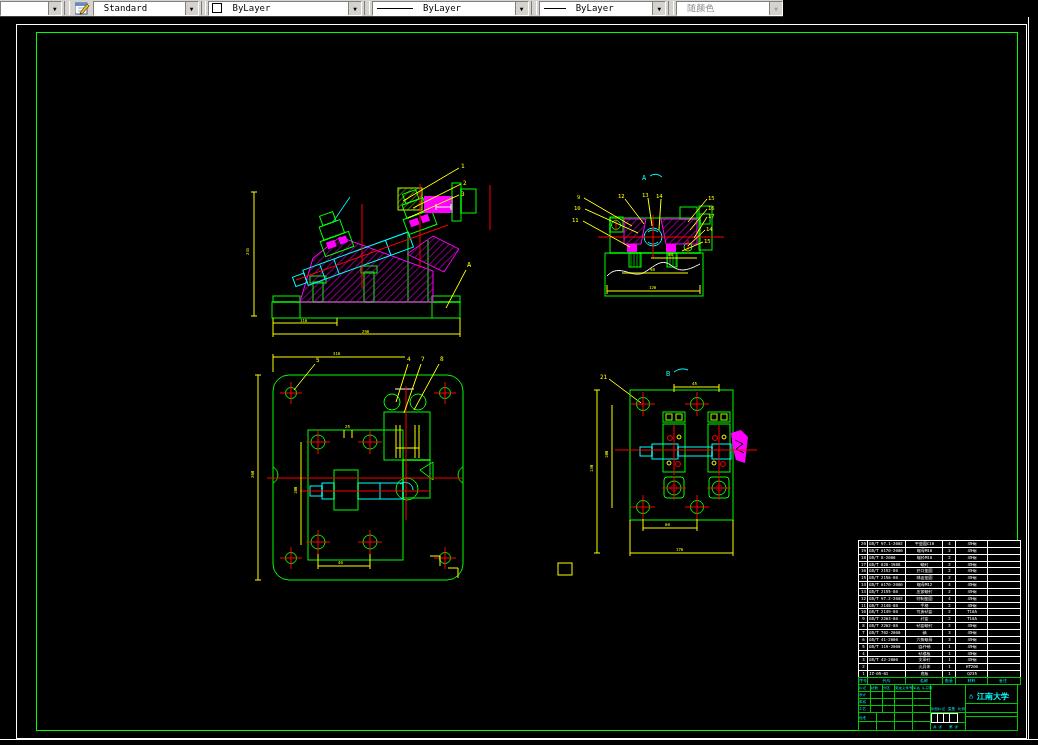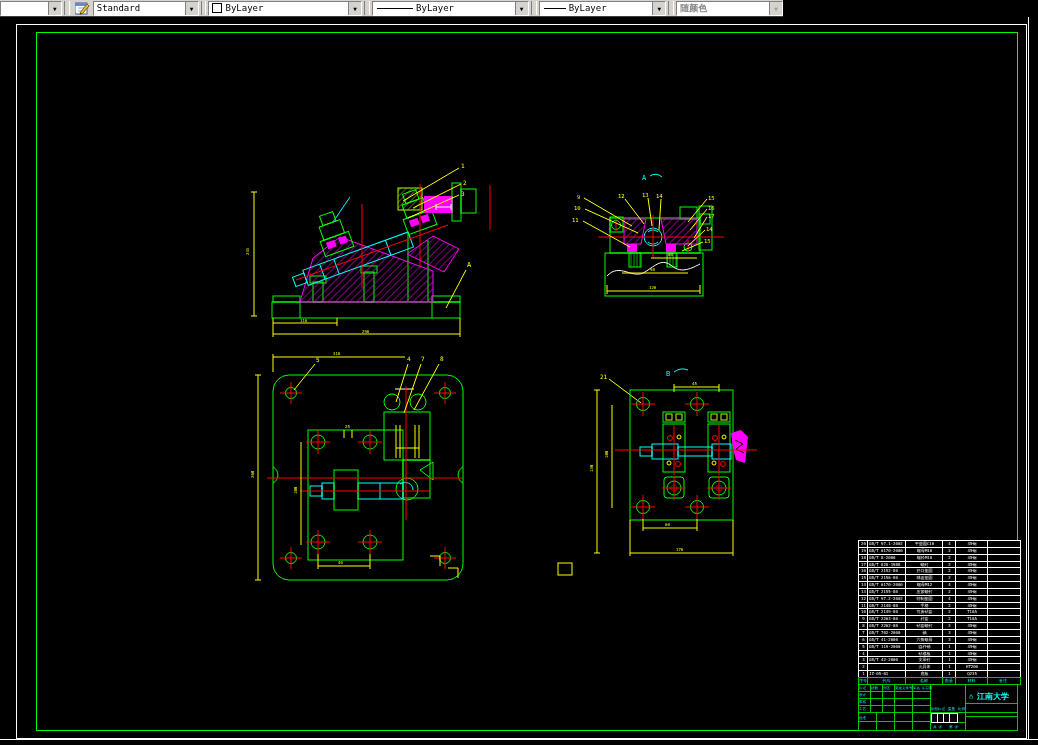--- a/index.html
+++ b/index.html
@@ -5,24 +5,24 @@
   html,body{margin:0;padding:0;background:#000;}
   #app{position:relative;width:1038px;height:745px;background:#000;overflow:hidden;
        font-family:"DejaVu Sans Mono",monospace;}
   
   .toolbar{position:absolute;left:0;top:0;width:783px;height:16px;background:#d6d3ce;
            display:flex;align-items:center;border-bottom:1px solid #404040;z-index:5;}
   .tb-sep{width:4px;height:14px;border-left:1px solid #808080;border-right:1px solid #fff;margin:0 2px;}
   .combo{display:flex;align-items:center;height:13px;background:#fff;
          border:1px solid;border-color:#808080 #fff #fff #808080;
          font-size:9px;color:#000;overflow:hidden;}
-  .combo .val{padding:0 3px;white-space:nowrap;flex:1;}
+  .combo .val{padding:0 10px;white-space:nowrap;flex:1;}
   .combo .arrowbtn{width:12px;height:13px;background:#d6d3ce;border-left:1px solid #808080;
          display:flex;align-items:center;justify-content:center;font-size:6px;color:#000;flex:none;}
-  .combo.disabled .val{color:#8a8a8a;font-weight:bold;}
+  .combo.disabled .val{color:#8a8a8a;}
   .combo.disabled .arrowbtn{color:#9a9a9a;}
   .swatch{width:8px;height:8px;background:#fff;border:1px solid #000;margin-left:3px;flex:none;}
   .lt-sample{height:1px;background:#000;margin-left:4px;flex:none;}
   .tb-icon{width:17px;height:15px;margin:0 2px;display:flex;align-items:center;justify-content:center;}
   
   #cad{position:absolute;left:0;top:0;z-index:1;}
   
   .parts{position:absolute;left:858px;top:540px;width:163px;z-index:3;
          border:1px solid #fff;box-sizing:border-box;background:#000;}
   .prow{display:flex;height:6.85px;border-bottom:1px solid #fff;box-sizing:border-box;}

